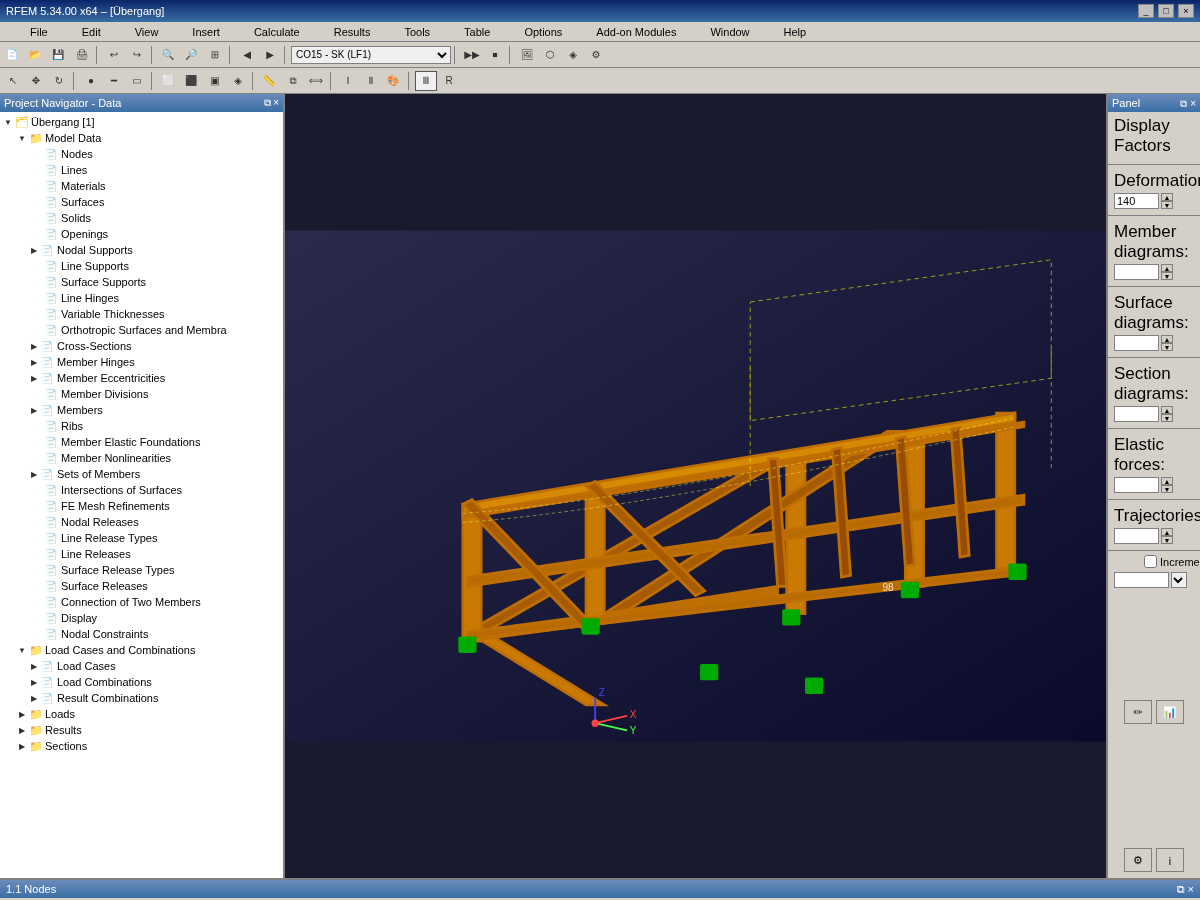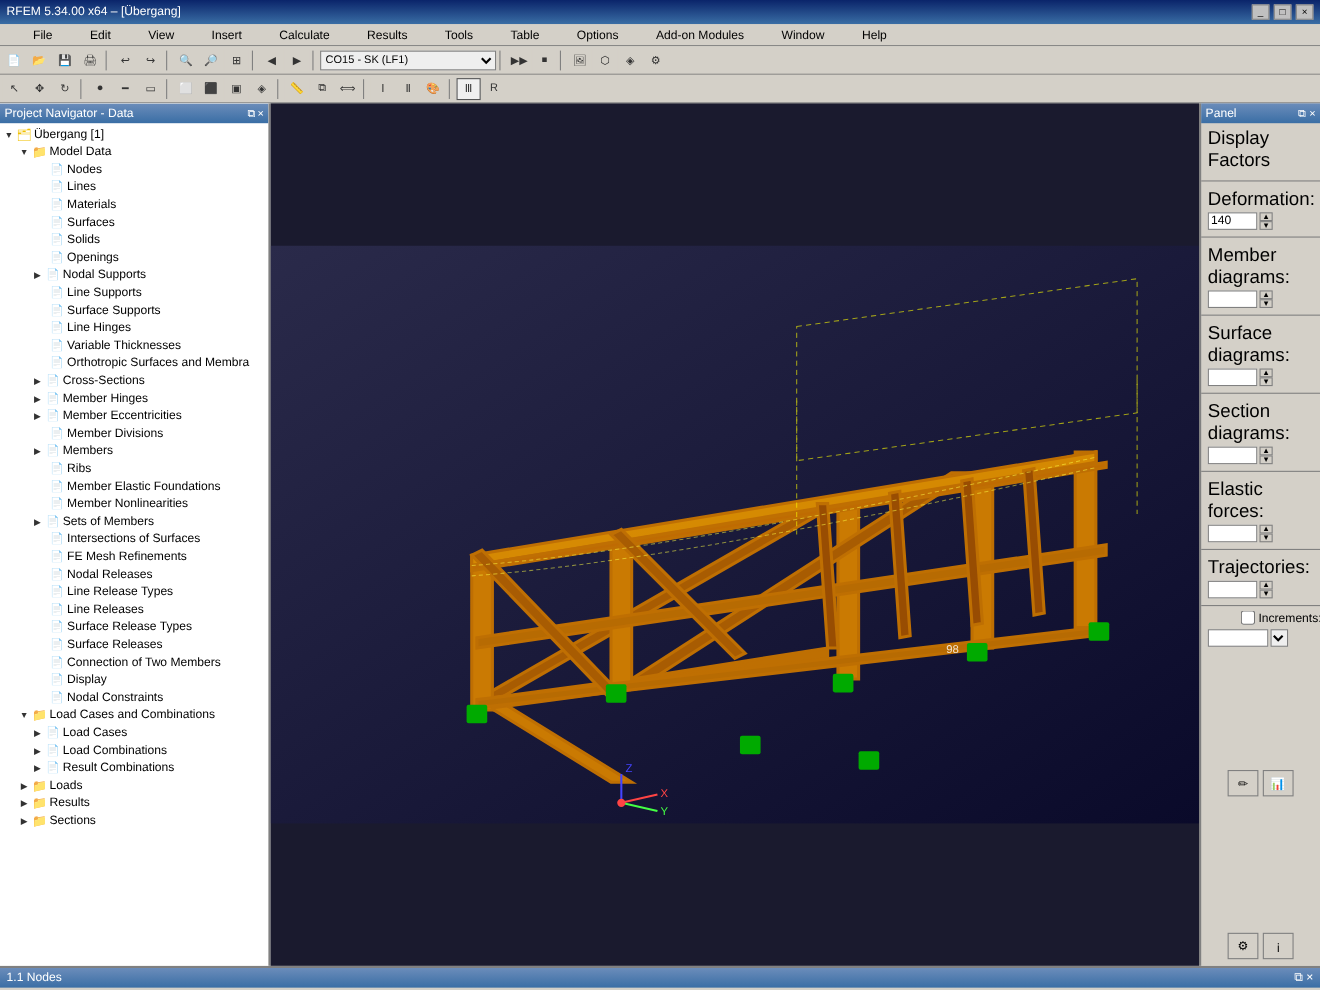--- a/index.html
+++ b/index.html
@@ -66,21 +66,21 @@
     .tb-sep { width: 4px; height: 18px; border-left: 1px solid #808080; margin: 0 2px; }
 
     
     #main-area {
       display: flex;
       height: calc(900px - 22px - 20px - 26px - 26px - 22px);
     }
 
     
     #nav-panel {
-      width: 246px;
+      width: 285px;
       background: white;
       border-right: 2px solid #808080;
       display: flex;
       flex-direction: column;
       overflow: hidden;
     }
     #nav-header {
       background: linear-gradient(to bottom, #6b8cba, #3a6ea5);
       color: white;
       height: 18px;
@@ -122,21 +122,21 @@
     
     #viewport {
       flex: 1;
       background: #1a1a2e;
       position: relative;
       overflow: hidden;
     }
 
     
     #right-panel {
-      width: 110px;
+      width: 94px;
       background: #d4d0c8;
       border-left: 2px solid #808080;
       display: flex;
       flex-direction: column;
     }
     #panel-header {
       background: linear-gradient(to bottom, #6b8cba, #3a6ea5);
       color: white;
       height: 18px;
       display: flex;

